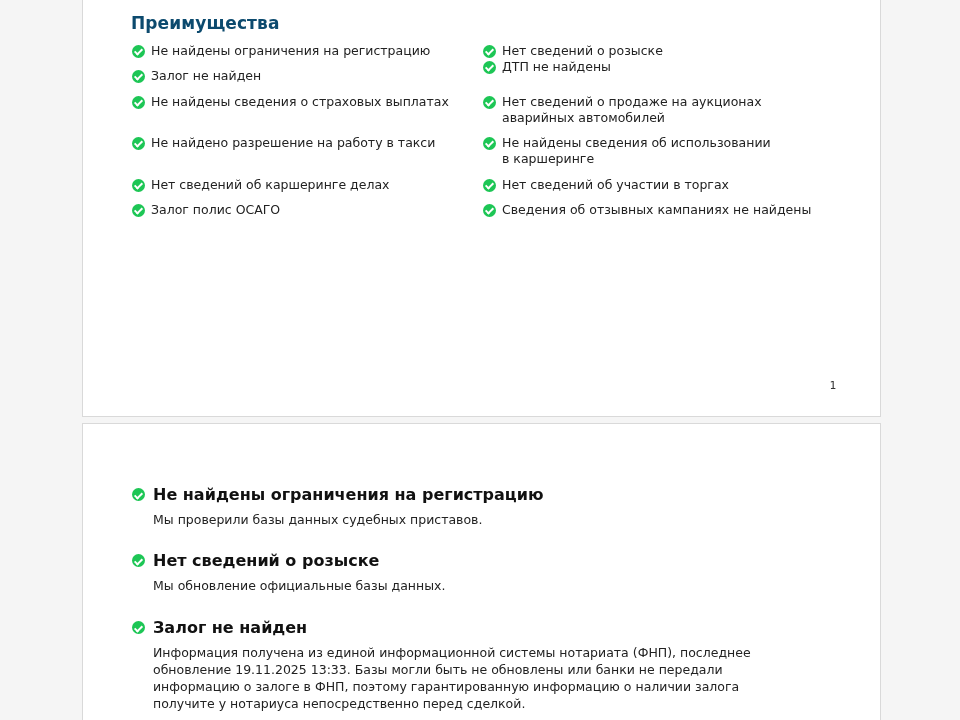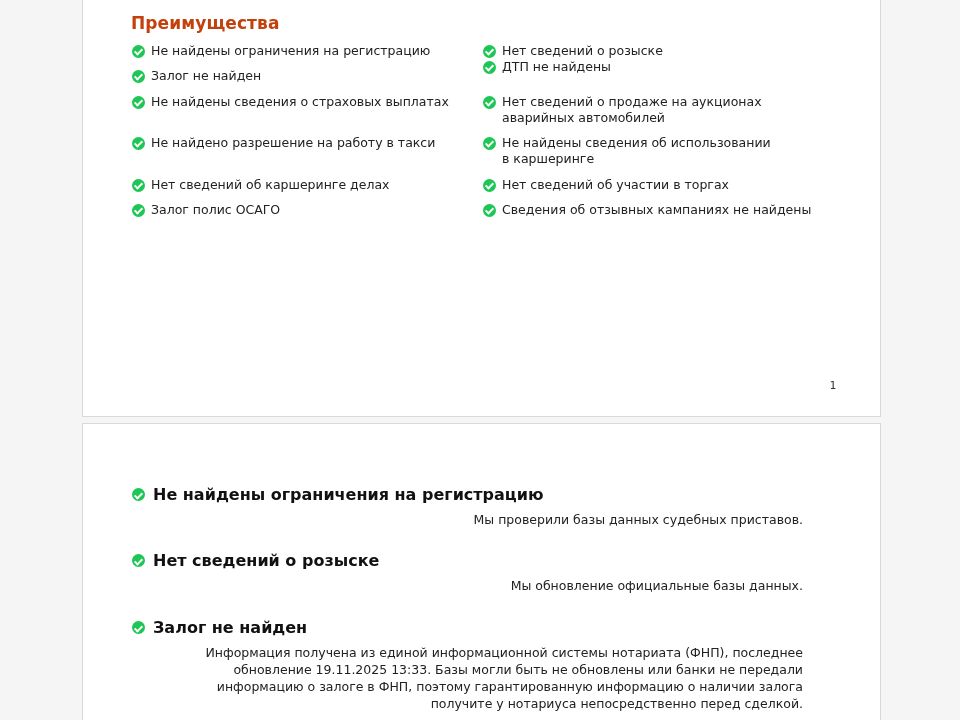--- a/index.html
+++ b/index.html
@@ -12,21 +12,21 @@
   }
   .page {
     position:absolute; left:82px; width:799px;
     background:#fff; border:1px solid #d9d9d9; box-sizing:border-box;
   }
   #page1 { top:-2px; height:419px; }
   #page2 { top:423px; height:310px; }
 
   .h-adv {
     position:absolute; left:48px; top:14px;
-    font-size:17px; font-weight:bold; color:#c2410c; letter-spacing:0.1px;
+    font-size:17px; font-weight:bold; color:#0c4a6e; letter-spacing:0.1px;
   }
   .adv-list { position:absolute; top:44px; }
   .adv-col-left { left:49px; width:340px; }
   .adv-col-right { left:400px; width:345px; }
   .adv-item {
     position:absolute; left:0; display:flex; align-items:flex-start;
     font-size:12.5px; line-height:16px; color:#222;
   }
   .adv-item .txt { margin-left:6px; }
   .check {
@@ -44,21 +44,21 @@
   }
 
   .sec { position:absolute; left:49px; width:680px; }
   .sec-head { display:flex; align-items:center; }
   .sec-head .check { margin-top:0; }
   .sec-title {
     margin-left:8px; font-size:16px; font-weight:bold; color:#111;
   }
   .sec-desc {
     margin-left:21px; margin-top:7px;
-    font-size:12.5px; line-height:17px; color:#222; width:650px;text-align:right;
+    font-size:12.5px; line-height:17px; color:#222; width:650px;
   }
 </style>
 </head>
 <body>
 
 <div class="page" id="page1">
   <div class="h-adv">Преимущества</div>
 
   <div class="adv-list adv-col-left">
     <div class="adv-item" style="top:0px">

